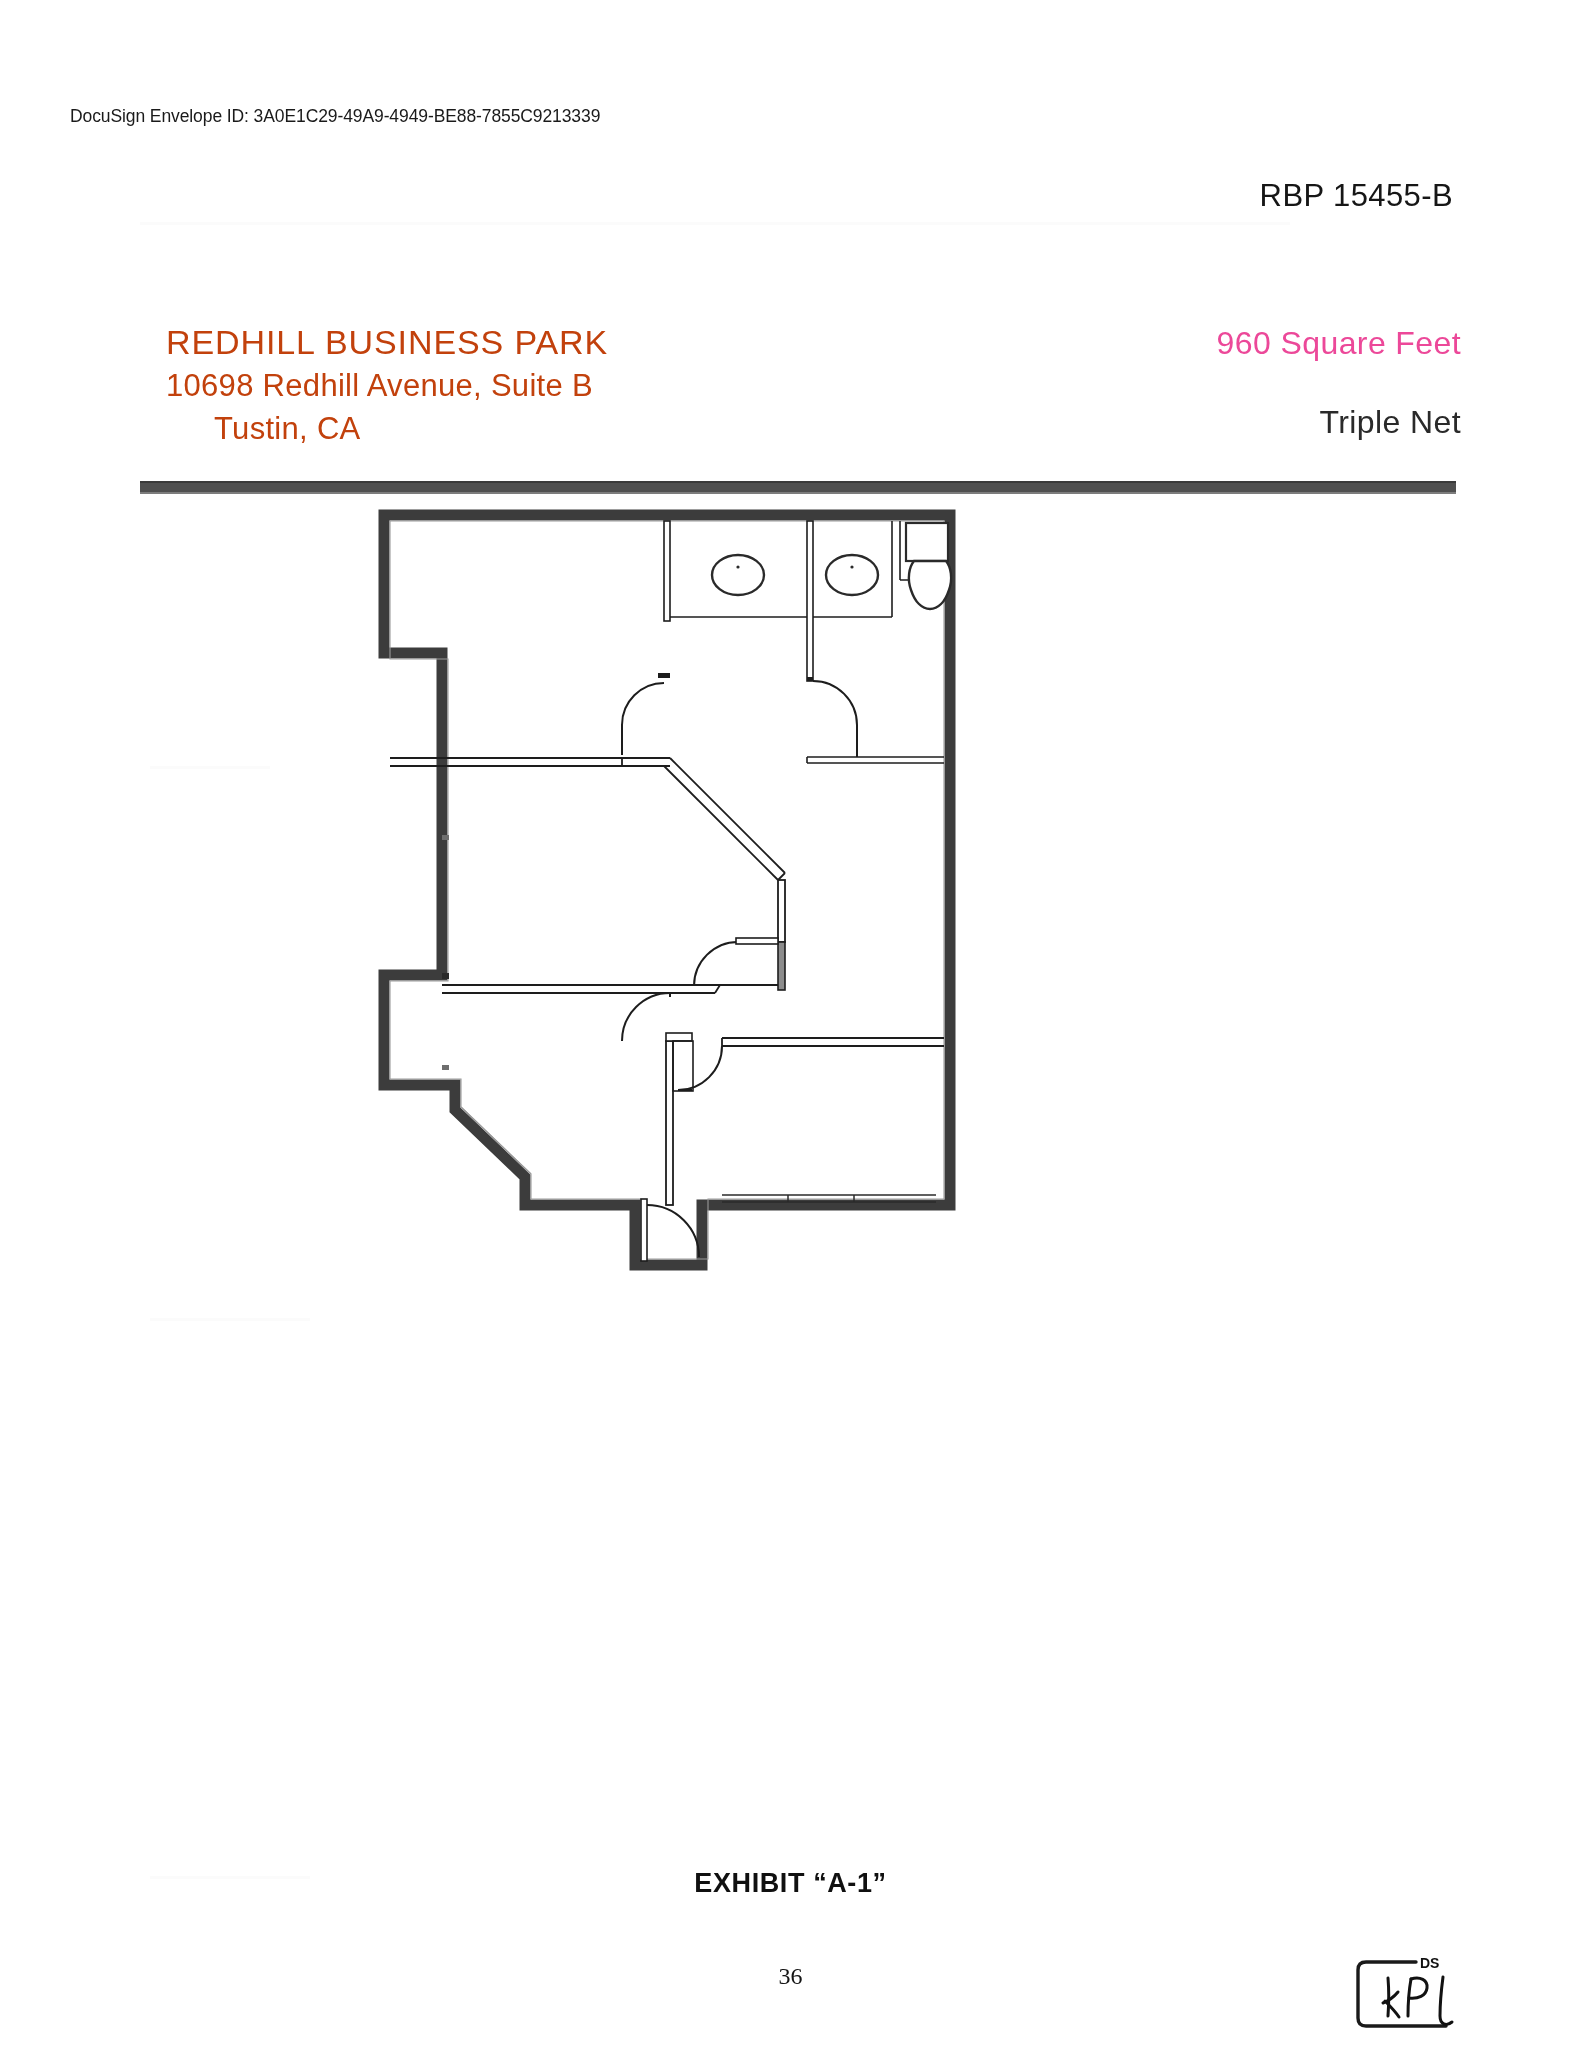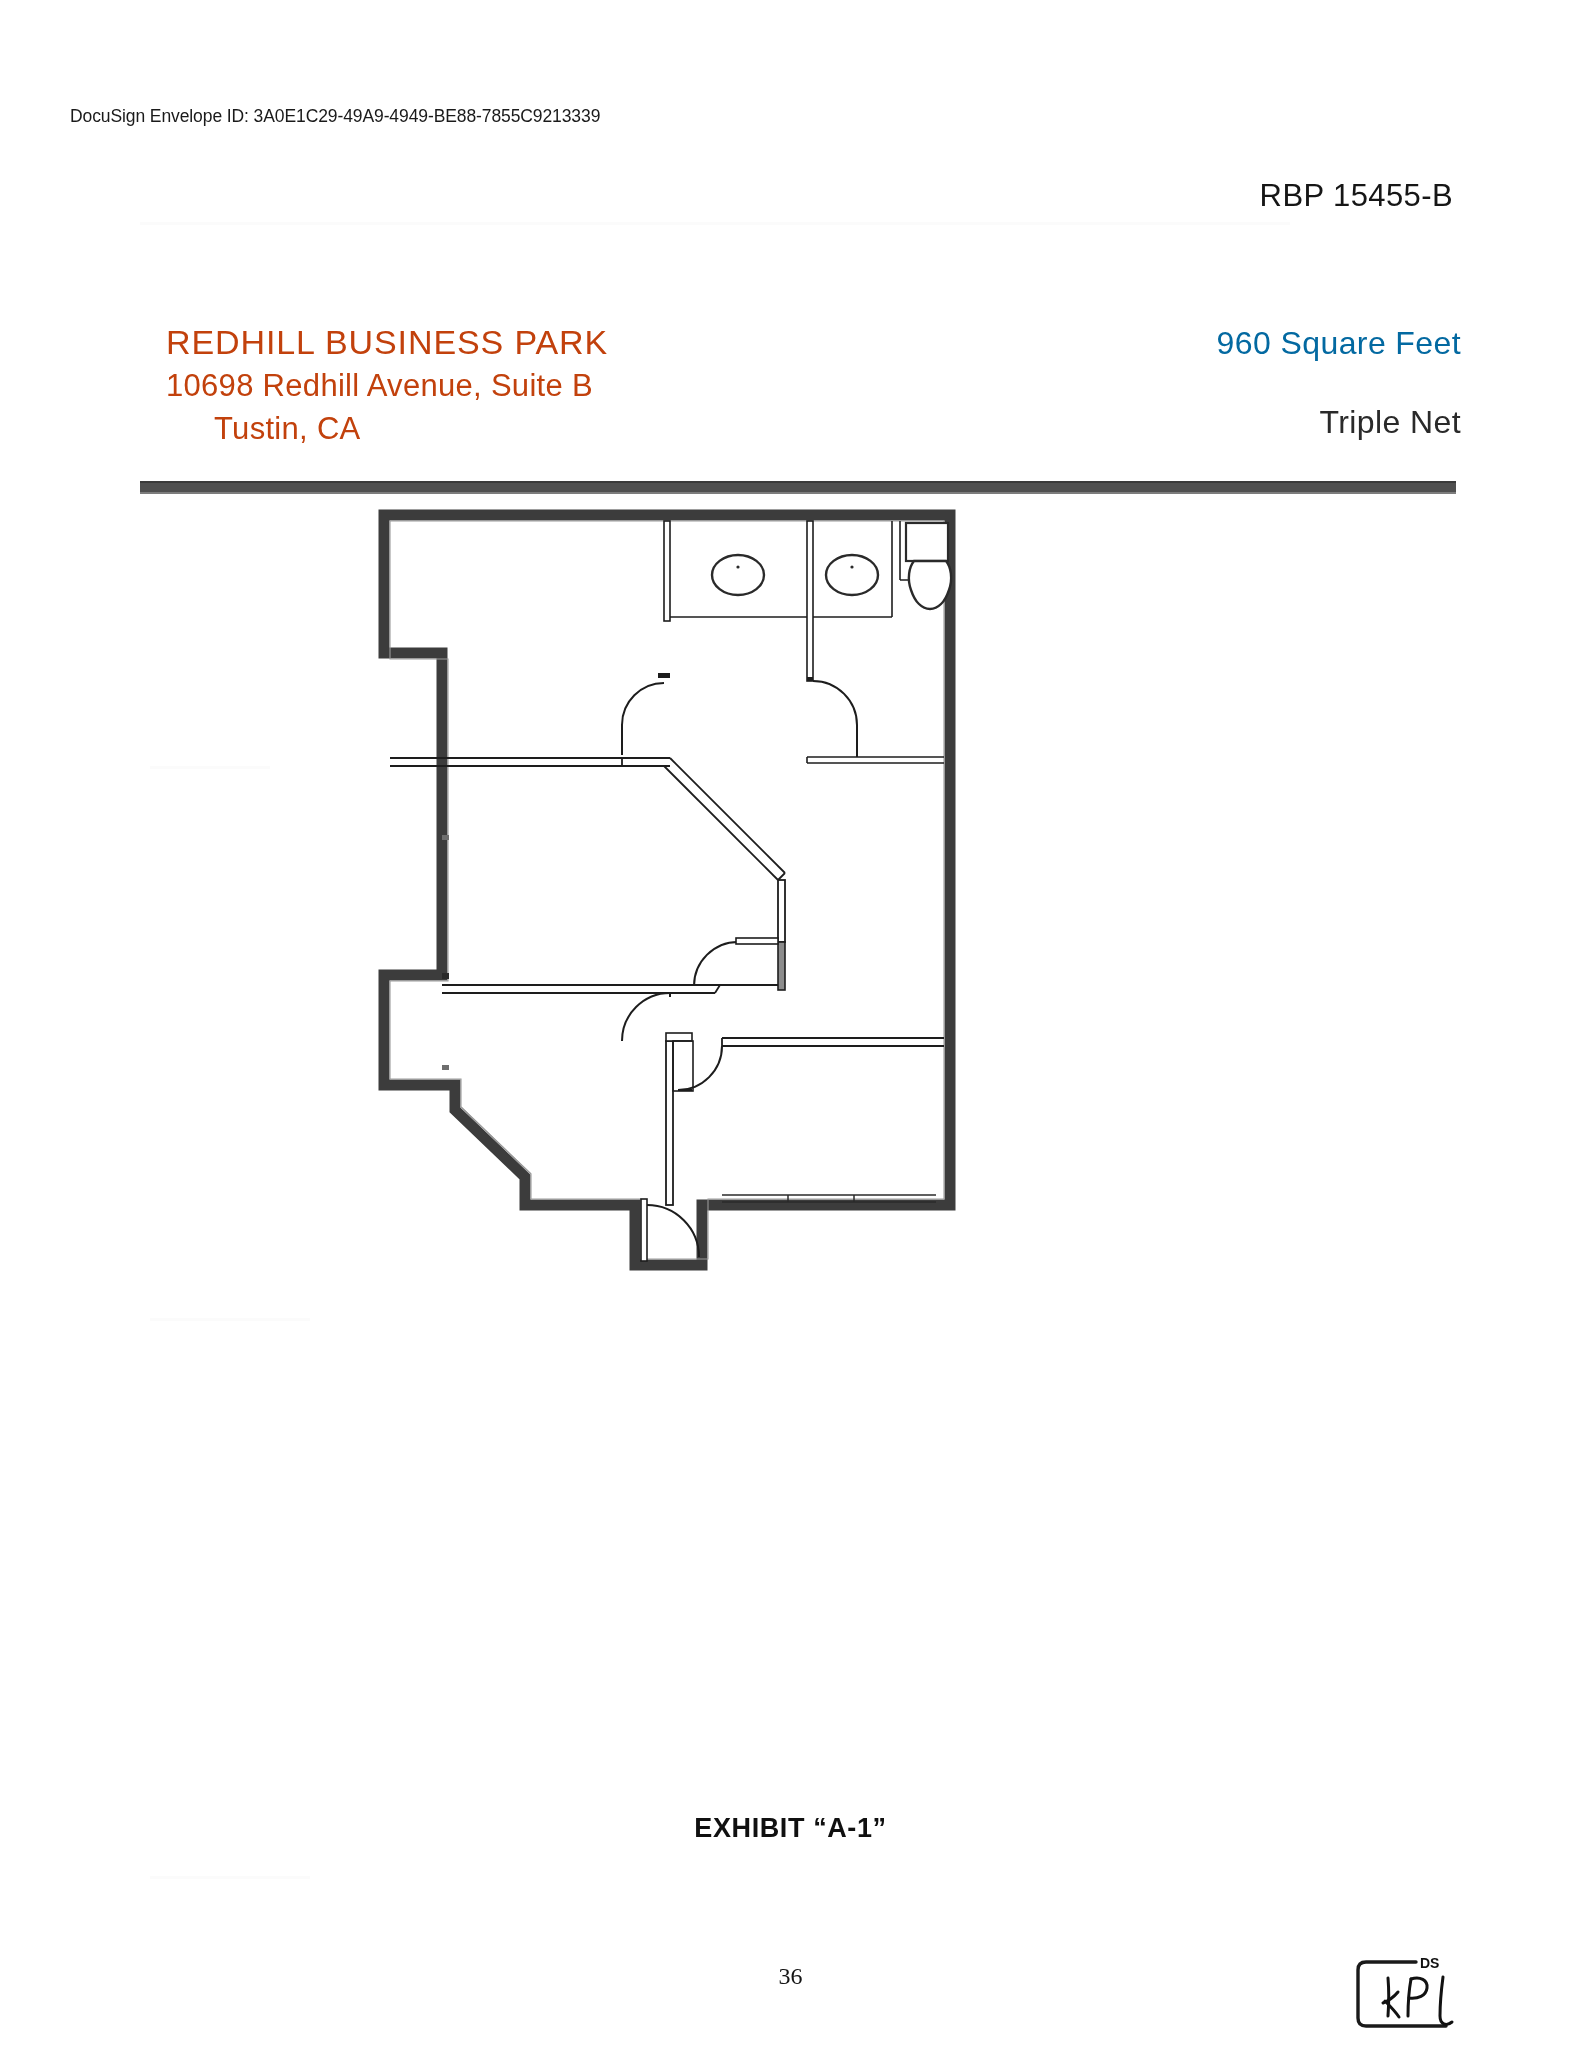--- a/index.html
+++ b/index.html
@@ -75,21 +75,21 @@
   .addr-3 {
     font-size: 31px;
     letter-spacing: 0.3px;
     line-height: 1.28;
     margin-top: 3px;
     margin-left: 48px;
   }
   .meta-1 {
     font-size: 32px;
     letter-spacing: 0.4px;
-    color: #0369a1;
+    color: #ec4899;
     white-space: nowrap;
   }
   .meta-2 {
     font-size: 32px;
     letter-spacing: 0.4px;
     color: #2a2a2a;
     white-space: nowrap;
     margin-top: 42px;
     text-align: right;
   }
@@ -120,21 +120,21 @@
     display: block;
     width: 810px;
     height: 1020px;
   }
 
   
   .exhibit-caption {
     position: absolute;
     left: 0;
     right: 0;
-    top: 1813px;
+    top: 1868px;
     text-align: center;
     font-family: "Liberation Sans", sans-serif;
     font-size: 27px;
     font-weight: bold;
     letter-spacing: 0.6px;
     color: #101010;
   }
 
   
   .page-number {

